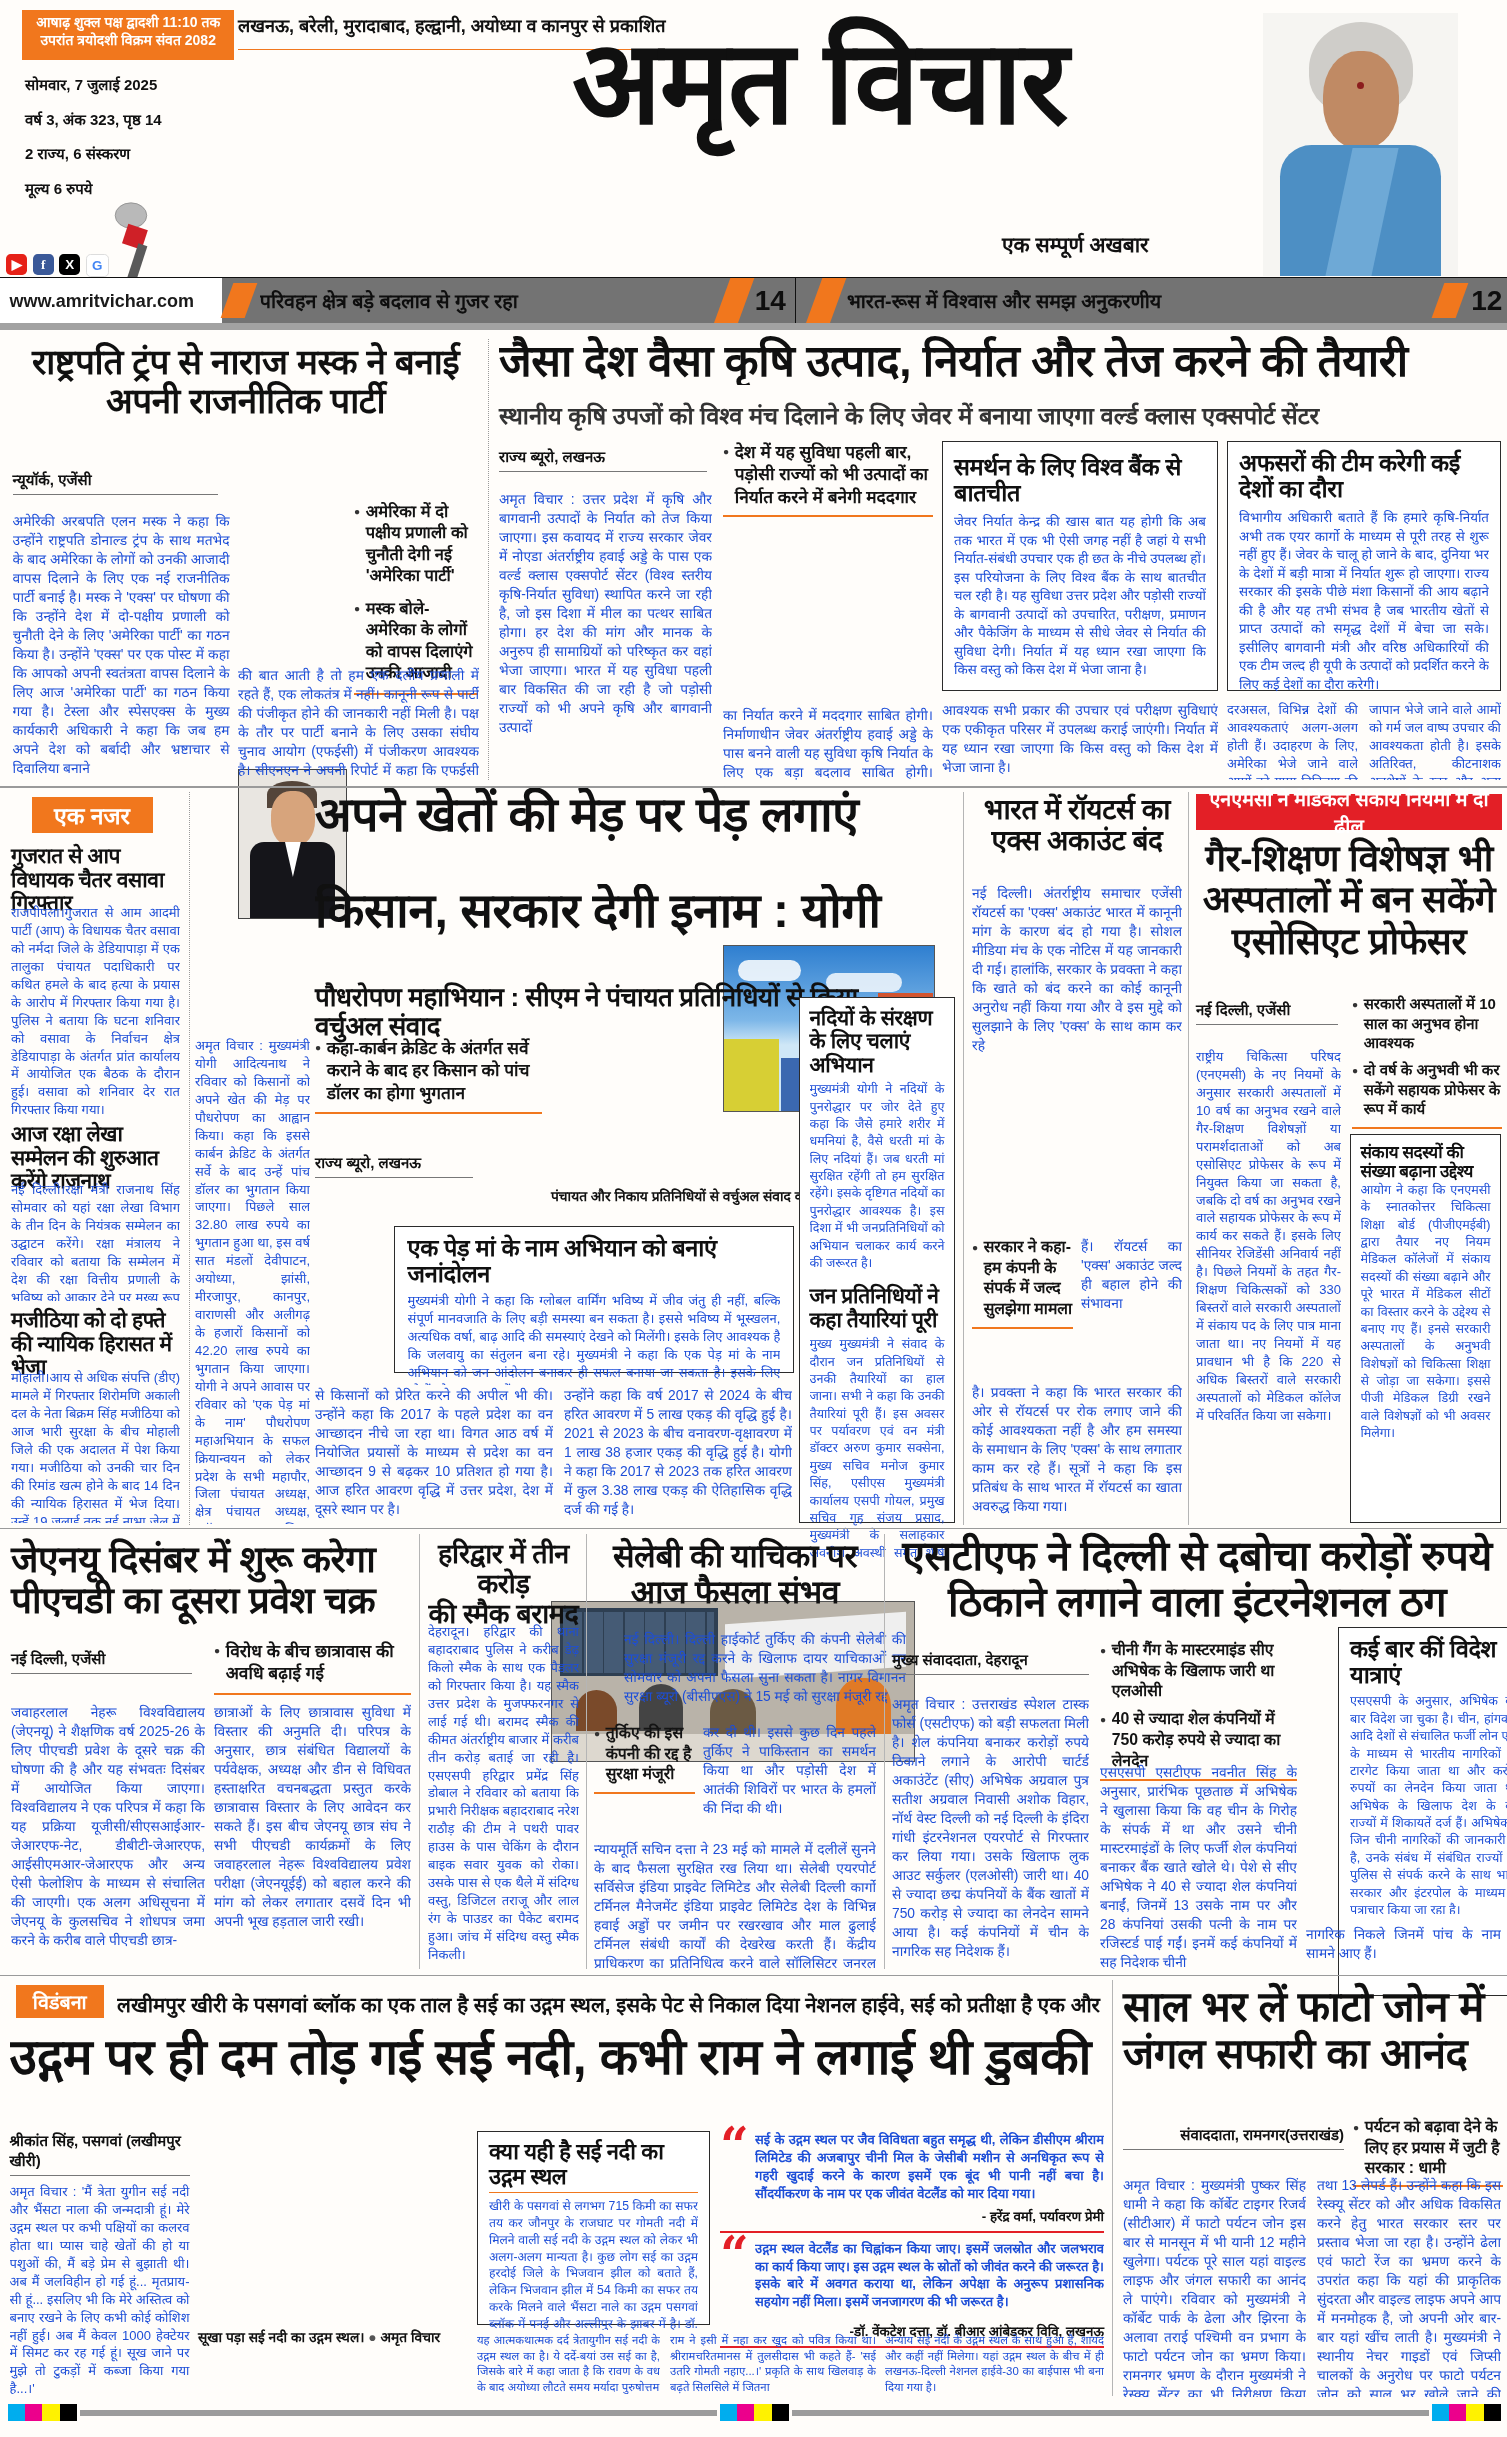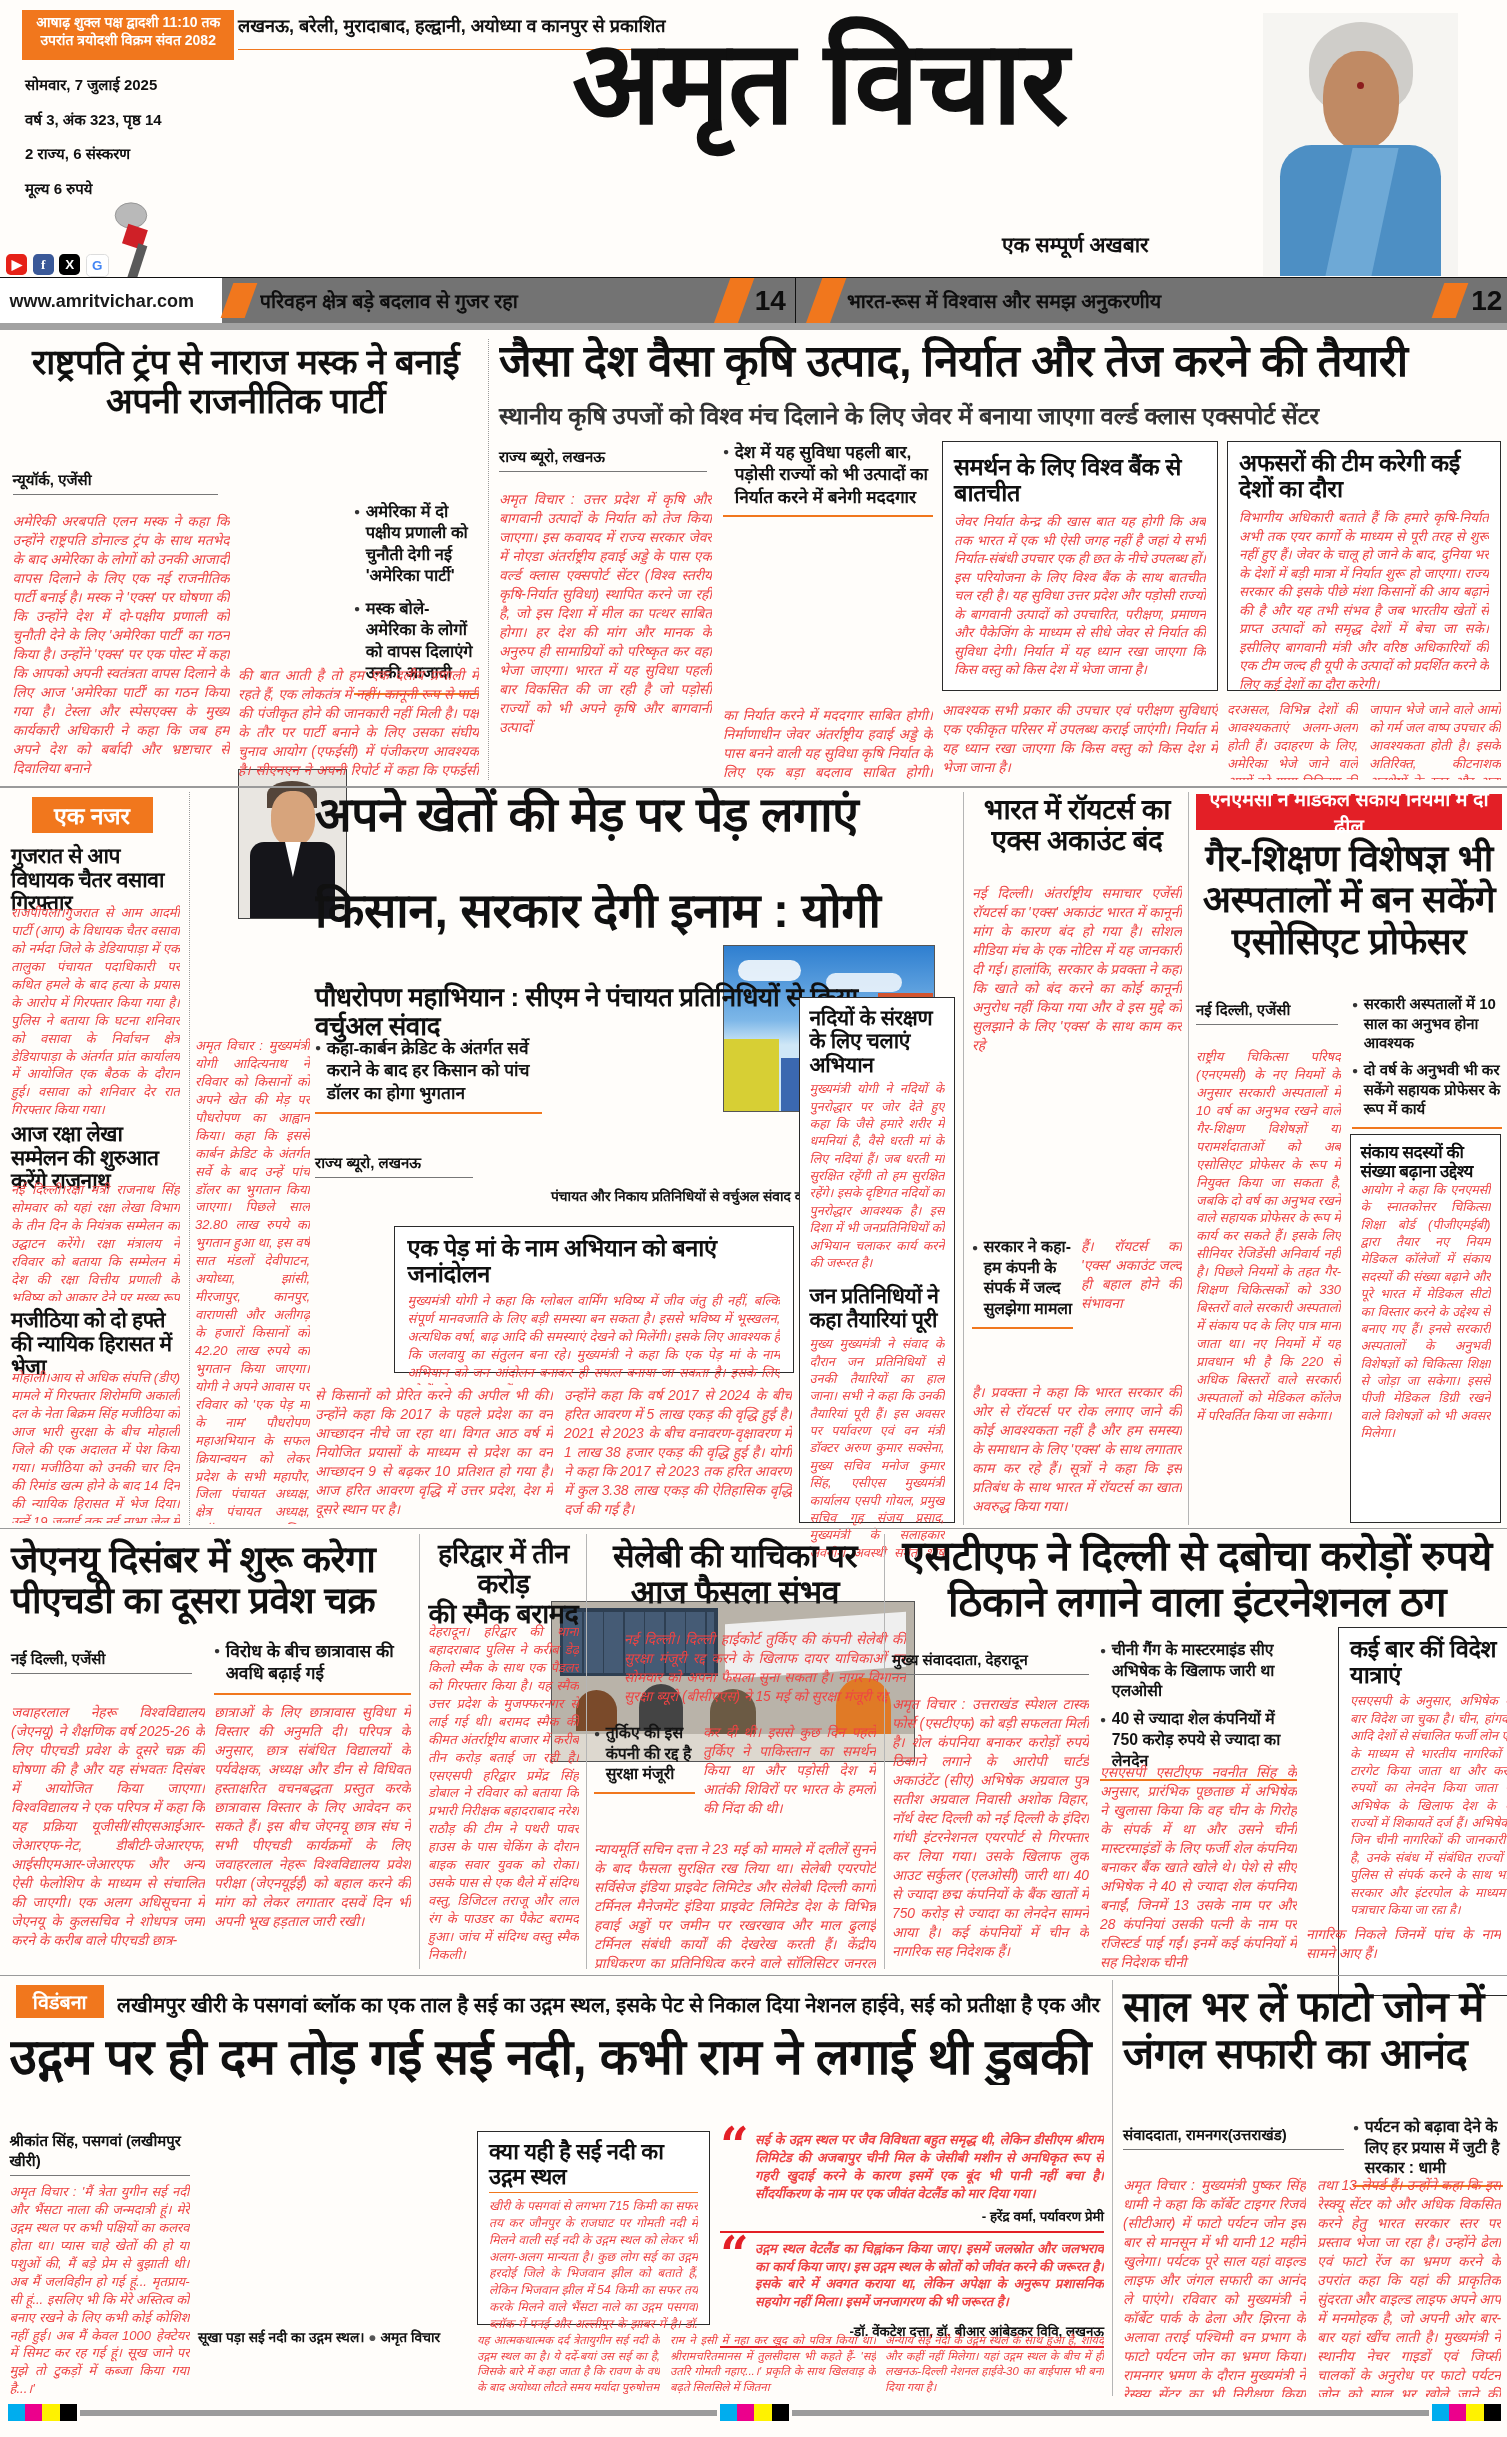--- a/index.html
+++ b/index.html
@@ -1,20 +1,20 @@
 <!DOCTYPE html>
 <html style="font-size:12.6px"><head>
 <meta charset="utf-8">
 <style>
   html,body{margin:0;padding:0;background:#e9e9e6;}
   .page{position:relative;width:1508px;height:2438px;background:#fffdfa;margin:0 auto;
         font-family:"Liberation Sans",sans-serif;color:#1b1b1b;overflow:hidden;}
   .abs{position:absolute;}
   .hl{font-weight:800;color:#101010;line-height:1.12;letter-spacing:-0.4px;}
-  .body-txt{font-size:13.8px;line-height:1.38;text-align:justify;color:#ef4444;overflow:hidden;font-style:italic;}
+  .body-txt{font-size:13.8px;line-height:1.38;text-align:justify;color:#1d4ed8;overflow:hidden;}
   .byline{font-weight:bold;font-size:15px;border-bottom:1.2px solid #777;padding-bottom:4.7px;color:#111;}
   .bul{display:flex;gap:5.5px;font-weight:bold;color:#141414;line-height:1.3;}
   .bul .dot{color:#333;font-size:10.2px;padding-top:3.9px;}
   .orule{border-bottom:2.8px solid #f1771d;}
   .boxed{border:1.3px solid #2b2b2b;background:#fff;}
   .vrule{position:absolute;border-left:0.8px solid #b5b5b5;width:0;}
   .vdot{position:absolute;border-left:0.8px dotted #9a9a9a;width:0;}
   .hrule{position:absolute;border-top:2px solid #9a9a9a;height:0;}
   .cal-box{background:#f1771d;color:#fff;font-weight:bold;text-align:center;line-height:1.3;}
   .skew{background:#f1771d;transform:skewX(-20deg);}
@@ -351,21 +351,21 @@
   <div class="abs body-txt" style="left:477px;top:2333px;width:183px;height:61px;font-size:11.4px;">यह आत्मकथात्मक दर्द त्रेतायुगीन सई नदी के उद्गम स्थल का है। ये दर्दे-बयां उस सई का है, जिसके बारे में कहा जाता है कि रावण के वध के बाद अयोध्या लौटते समय मर्यादा पुरुषोत्तम</div>
   <div class="abs body-txt" style="left:670px;top:2333px;width:206px;height:61px;font-size:11.4px;">राम ने इसी में नहा कर खुद को पवित्र किया था। श्रीरामचरितमानस में तुलसीदास भी कहते हैं- 'सई उतरि गोमती नहाए...।' प्रकृति के साथ खिलवाड़ के बढ़ते सिलसिले में जितना</div>
   <div class="abs body-txt" style="left:885px;top:2333px;width:219px;height:61px;font-size:11.4px;">अन्याय सई नदी के उद्गम स्थल के साथ हुआ है, शायद और कहीं नहीं मिलेगा। यहां उद्गम स्थल के बीच में ही लखनऊ-दिल्ली नेशनल हाईवे-30 का बाईपास भी बना दिया गया है।</div>
 
   <div class="vrule" style="left:1112px;top:1980px;height:416px;"></div>
 
   <div class="abs hl" style="left:1123px;top:1983px;width:380px;font-size:42px;">
     <div>साल भर लें फाटो जोन में</div>
     <div>जंगल सफारी का आनंद</div>
   </div>
-  <div class="abs byline" style="left:1123px;top:2124px;width:221px;">संवाददाता, रामनगर(उत्तराखंड)</div>
+  <div class="abs byline" style="left:1123px;top:2124px;width:221px;text-align:right;">संवाददाता, रामनगर(उत्तराखंड)</div>
   <div class="abs" style="left:1353px;top:2117px;width:150px;">
     <div class="bul" style="font-size:15.8px;">
       <span class="dot">●</span>
       <span>पर्यटन को बढ़ावा देने के लिए हर प्रयास में जुटी है सरकार : धामी</span>
     </div>
     <div class="orule" style="margin-top:6.3px;"></div>
   </div>
   <div class="abs body-txt" style="left:1123px;top:2176px;width:183px;height:221px;">अमृत विचार : मुख्यमंत्री पुष्कर सिंह धामी ने कहा कि कॉर्बेट टाइगर रिजर्व (सीटीआर) में फाटो पर्यटन जोन इस बार से मानसून में भी यानी 12 महीने खुलेगा। पर्यटक पूरे साल यहां वाइल्ड लाइफ और जंगल सफारी का आनंद ले पाएंगे। रविवार को मुख्यमंत्री ने कॉर्बेट पार्क के ढेला और झिरना के अलावा तराई पश्चिमी वन प्रभाग के फाटो पर्यटन जोन का भ्रमण किया। रामनगर भ्रमण के दौरान मुख्यमंत्री ने रेस्क्यू सेंटर का भी निरीक्षण किया जहां वर्तमान में 11 टाइगर</div>
   <div class="abs body-txt" style="left:1317px;top:2176px;width:184px;height:221px;">तथा 13 लेपर्ड हैं। उन्होंने कहा कि इस रेस्क्यू सेंटर को और अधिक विकसित करने हेतु भारत सरकार स्तर पर प्रस्ताव भेजा जा रहा है। उन्होंने ढेला एवं फाटो रेंज का भ्रमण करने के उपरांत कहा कि यहां की प्राकृतिक सुंदरता और वाइल्ड लाइफ अपने आप में मनमोहक है, जो अपनी ओर बार-बार यहां खींच लाती है। मुख्यमंत्री ने स्थानीय नेचर गाइडों एवं जिप्सी चालकों के अनुरोध पर फाटो पर्यटन जोन को साल भर खोले जाने की घोषणा की।</div>
 

